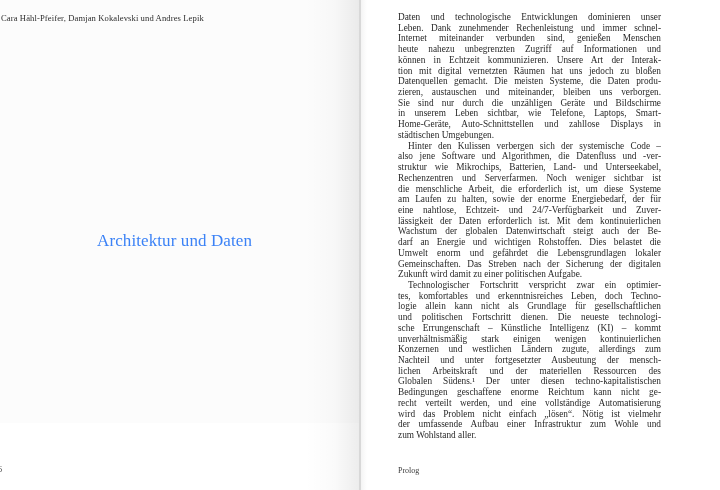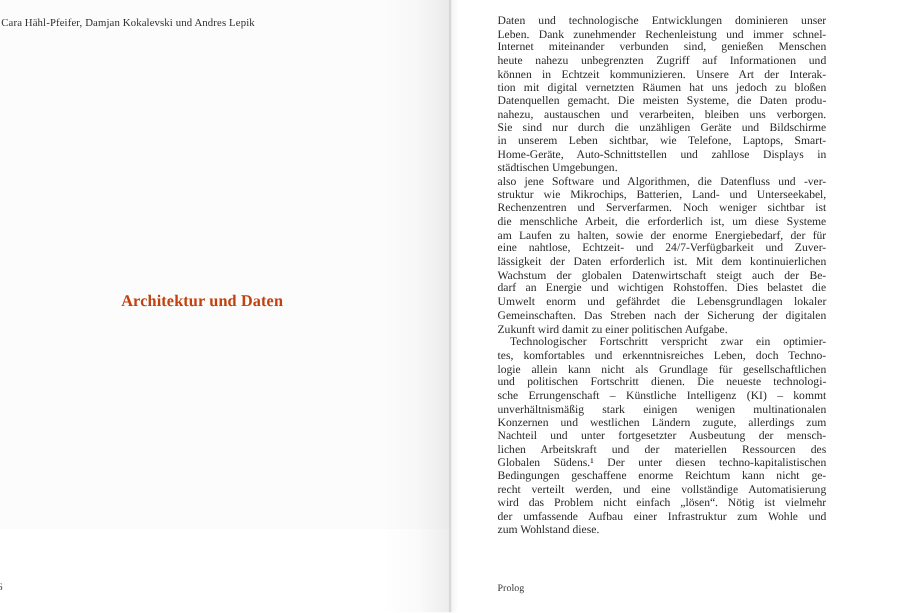--- a/index.html
+++ b/index.html
@@ -40,24 +40,23 @@
 
   
   .authors {
     position: absolute; left: 1px; top: 13px;
     font-size: 8.6px; line-height: 10px;
     color: #2e2e2e; letter-spacing: 0.1px;
     white-space: nowrap;
   }
   .chapter-title {
     position: absolute; left: 97px; top: 232px;
-    font-size: 13px; line-height: 18px;
-    color: #c2410c; letter-spacing: 0.1px;
+    font-size: 17px; line-height: 18px;
+    color: #3b82f6; letter-spacing: 0.1px;
     white-space: nowrap;
-    font-weight: bold;
   }
   .pagenum {
     font-size: 8px; color: #3c3c3c;
   }
   .pagenum-left {
     position: absolute; left: -2px; top: 465px;
   }
 
   
   .body-text {
@@ -95,56 +94,57 @@
   <div class="page" id="right-page">
     <div class="body-text">
         <div class="para">
           <div class="line just">Daten und technologische Entwicklungen dominieren unser</div>
           <div class="line just">Leben. Dank zunehmender Rechenleistung und immer schnel-</div>
           <div class="line just">Internet miteinander verbunden sind, genießen Menschen</div>
           <div class="line just">heute nahezu unbegrenzten Zugriff auf Informationen und</div>
           <div class="line just">können in Echtzeit kommunizieren. Unsere Art der Interak-</div>
           <div class="line just">tion mit digital vernetzten Räumen hat uns jedoch zu bloßen</div>
           <div class="line just">Datenquellen gemacht. Die meisten Systeme, die Daten produ-</div>
-          <div class="line just">nahezu, austauschen und verarbeiten, bleiben uns verborgen.</div>
+          <div class="line just">zieren, austauschen und miteinander, bleiben uns verborgen.</div>
           <div class="line just">Sie sind nur durch die unzähligen Geräte und Bildschirme</div>
           <div class="line just">in unserem Leben sichtbar, wie Telefone, Laptops, Smart-</div>
           <div class="line just">Home-Geräte, Auto-Schnittstellen und zahllose Displays in</div>
           <div class="line last">städtischen Umgebungen.</div>
         </div>
         <div class="para">
+          <div class="line just indent">Hinter den Kulissen verbergen sich der systemische Code –</div>
           <div class="line just">also jene Software und Algorithmen, die Datenfluss und -ver-</div>
           <div class="line just">struktur wie Mikrochips, Batterien, Land- und Unterseekabel,</div>
           <div class="line just">Rechenzentren und Serverfarmen. Noch weniger sichtbar ist</div>
           <div class="line just">die menschliche Arbeit, die erforderlich ist, um diese Systeme</div>
           <div class="line just">am Laufen zu halten, sowie der enorme Energiebedarf, der für</div>
           <div class="line just">eine nahtlose, Echtzeit- und 24/7-Verfügbarkeit und Zuver-</div>
           <div class="line just">lässigkeit der Daten erforderlich ist. Mit dem kontinuierlichen</div>
           <div class="line just">Wachstum der globalen Datenwirtschaft steigt auch der Be-</div>
           <div class="line just">darf an Energie und wichtigen Rohstoffen. Dies belastet die</div>
           <div class="line just">Umwelt enorm und gefährdet die Lebensgrundlagen lokaler</div>
           <div class="line just">Gemeinschaften. Das Streben nach der Sicherung der digitalen</div>
           <div class="line last">Zukunft wird damit zu einer politischen Aufgabe.</div>
         </div>
         <div class="para">
           <div class="line just indent">Technologischer Fortschritt verspricht zwar ein optimier-</div>
           <div class="line just">tes, komfortables und erkenntnisreiches Leben, doch Techno-</div>
           <div class="line just">logie allein kann nicht als Grundlage für gesellschaftlichen</div>
           <div class="line just">und politischen Fortschritt dienen. Die neueste technologi-</div>
           <div class="line just">sche Errungenschaft – Künstliche Intelligenz (KI) – kommt</div>
-          <div class="line just">unverhältnismäßig stark einigen wenigen multinationalen</div>
+          <div class="line just">unverhältnismäßig stark einigen wenigen kontinuierlichen</div>
           <div class="line just">Konzernen und westlichen Ländern zugute, allerdings zum</div>
           <div class="line just">Nachteil und unter fortgesetzter Ausbeutung der mensch-</div>
           <div class="line just">lichen Arbeitskraft und der materiellen Ressourcen des</div>
           <div class="line just">Globalen Südens.¹ Der unter diesen techno-kapitalistischen</div>
           <div class="line just">Bedingungen geschaffene enorme Reichtum kann nicht ge-</div>
           <div class="line just">recht verteilt werden, und eine vollständige Automatisierung</div>
           <div class="line just">wird das Problem nicht einfach „lösen“. Nötig ist vielmehr</div>
           <div class="line just">der umfassende Aufbau einer Infrastruktur zum Wohle und</div>
-          <div class="line last">zum Wohlstand diese.</div>
+          <div class="line last">zum Wohlstand aller.</div>
         </div>
       </div>
     <div class="footer-label">Prolog</div>
     <div class="pagenum pagenum-right">7</div>
   </div>
 
   <div class="gutter-shade-left"></div>
   <div class="gutter-line"></div>
   <div class="gutter-shade-right"></div>
 

